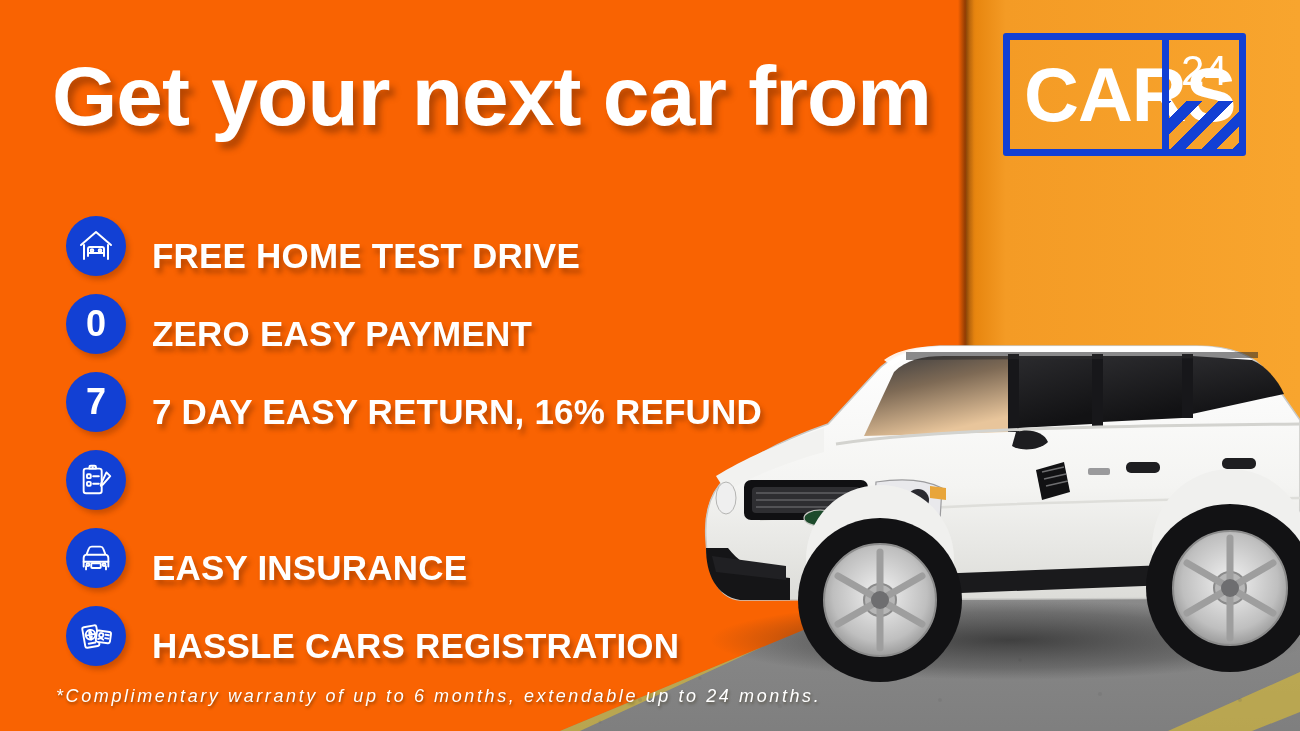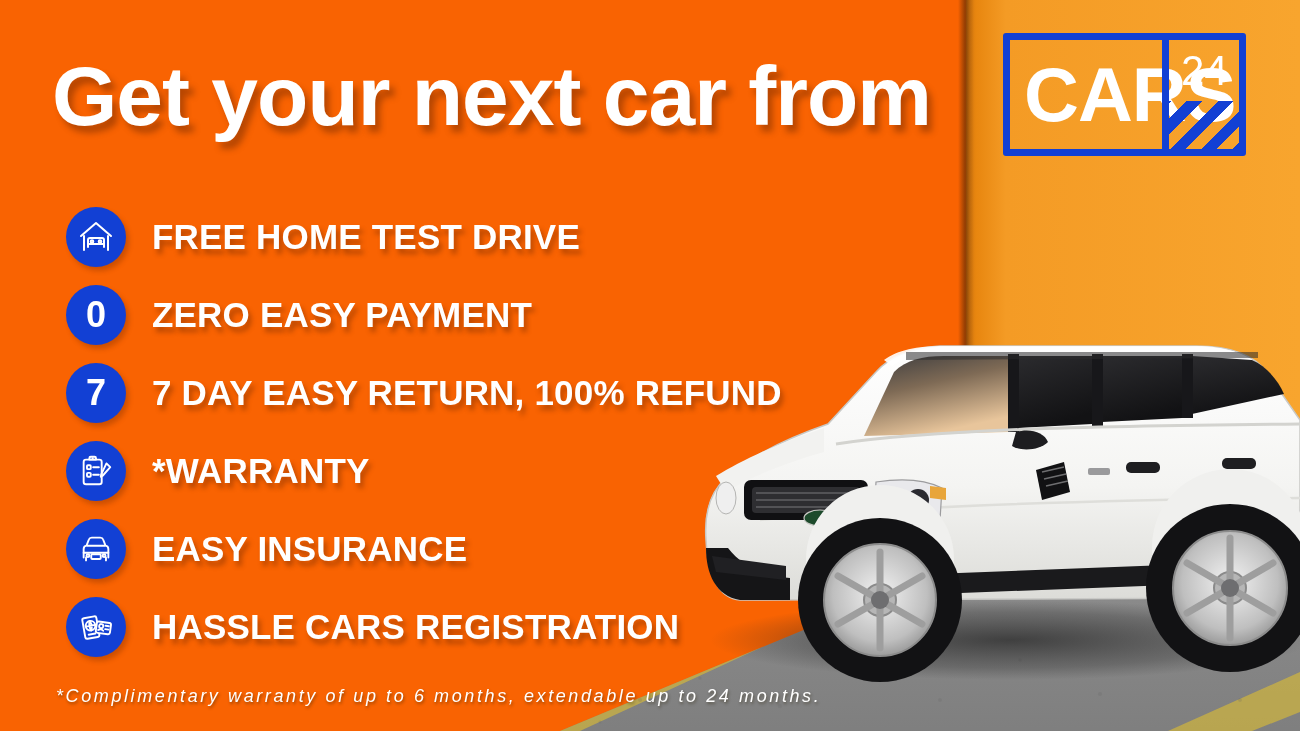--- a/index.html
+++ b/index.html
@@ -38,21 +38,21 @@
   .logo-word{position:absolute;left:14px;top:50%;transform:translateY(-50%);
     font-size:76px;font-weight:700;color:#FFFFFF;letter-spacing:-1px;line-height:1;}
   .logo-divider{position:absolute;left:152px;top:0;width:7px;height:100%;background:#1240D4;}
   .logo-right{position:absolute;left:159px;top:0;right:0;bottom:0;overflow:hidden;}
   .logo-num{position:absolute;left:12px;top:10px;font-size:42px;font-weight:400;color:#FFFFFF;line-height:1;}
   .logo-stripes{position:absolute;left:-10px;bottom:0;width:120px;height:48px;
     background:repeating-linear-gradient(-45deg,#1240D4 0 11px,rgba(0,0,0,0) 11px 22px);}
 
   
   .features{position:absolute;left:66px;top:198px;width:880px;}
-  .feat{position:relative;height:78px;display:flex;align-items:center;}
+  .feat{position:relative;height:78px;display:flex;align-items:flex-end;}
   .badge{width:60px;height:60px;border-radius:50%;background:#1240D4;
     display:flex;align-items:center;justify-content:center;flex:none;
     box-shadow:3px 4px 5px rgba(90,30,0,.28);}
   .badge-num{font-size:36px;font-weight:700;color:#fff;line-height:1;}
   .badge svg{display:block;}
   .feat-label{margin-left:26px;font-size:35px;font-weight:700;color:#fff;
     letter-spacing:.2px;white-space:nowrap;
     text-shadow:3px 5px 5px rgba(90,30,0,.40);}
 
   
@@ -274,37 +274,36 @@
       <div class="badge">
         <span class="badge-num">0</span>
       </div>
       <div class="feat-label">ZERO EASY PAYMENT</div>
     </div>
 
     <div class="feat">
       <div class="badge">
         <span class="badge-num">7</span>
       </div>
-      <div class="feat-label">7 DAY EASY RETURN, 100% REFUND</div>
+      <div class="feat-label">7 DAY EASY RETURN, 16% REFUND</div>
     </div>
 
     <div class="feat">
       <div class="badge">
         <svg width="38" height="38" viewBox="0 0 40 40" fill="none" stroke="#fff" stroke-width="2" stroke-linecap="round" stroke-linejoin="round">
           <rect x="7" y="8" width="19" height="26" rx="2.5"></rect>
           <path d="M13 8 L13 6.5 Q13 5 14.5 5 L18.5 5 Q20 5 20 6.5 L20 8 Z"></path>
           <circle cx="16.5" cy="6.5" r="1.1" fill="#fff" stroke="none"></circle>
           <rect x="10.5" y="14" width="4" height="4" rx="1"></rect>
           <line x1="17" y1="16" x2="23" y2="16"></line>
           <rect x="10.5" y="22" width="4" height="4" rx="1"></rect>
           <line x1="17" y1="24" x2="23" y2="24"></line>
           <path d="M31 12 L35 16 L27 25 L25 26 L25.5 23.5 Z"></path>
         </svg>
       </div>
-      <div class="feat-label">*WARRANTY</div>
     </div>
 
     <div class="feat">
       <div class="badge">
         <svg width="38" height="38" viewBox="0 0 40 40" fill="none" stroke="#fff" stroke-width="2" stroke-linecap="round" stroke-linejoin="round">
           <path d="M7 29 L7 20 Q7 17 10 16.5 L12.5 10 Q13.2 8 15.5 8 L24.5 8 Q26.8 8 27.5 10 L30 16.5 Q33 17 33 20 L33 29"></path>
           <path d="M7 24 L33 24"></path>
           <path d="M11 16.5 L29 16.5"></path>
           <rect x="15" y="25.5" width="10" height="5" rx="1"></rect>
           <circle cx="11.5" cy="27" r="1.5"></circle>

